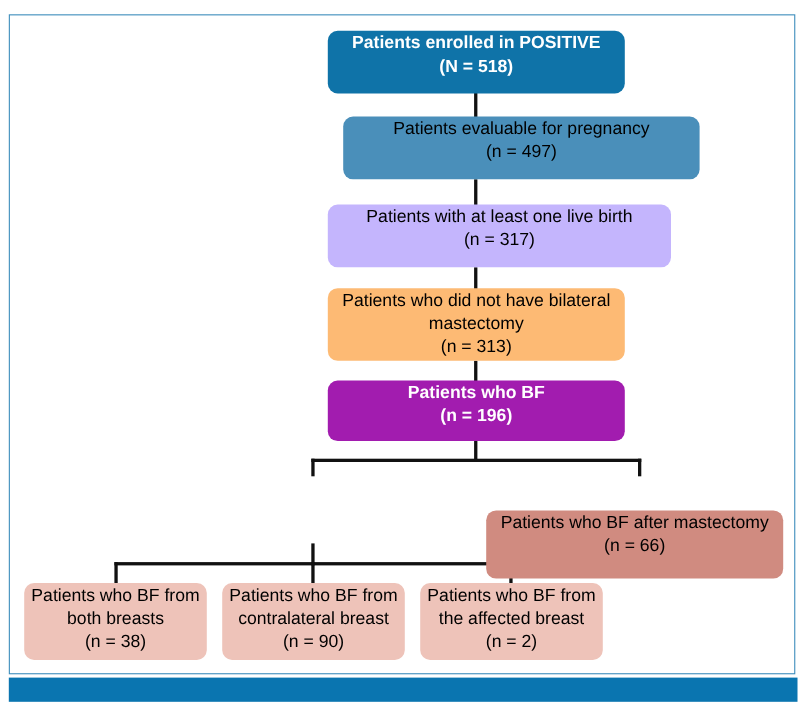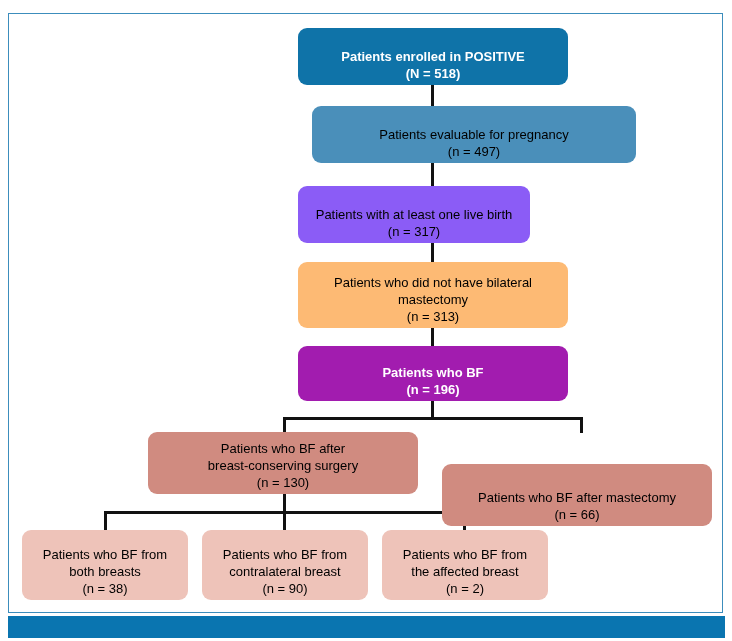--- a/index.html
+++ b/index.html
@@ -36,25 +36,25 @@
     height: 22px;
     background: #0a75b0;
   }
 
   
   .node {
     position: absolute;
     box-sizing: border-box;
     border-radius: 9px;
     display: flex;
-    align-items: flex-end;
+    align-items: flex-start;
     justify-content: center;
     text-align: center;
     line-height: 1.30;
-    font-size: 13px;
+    font-size: 16px;
     color: #000000;
     padding: 2px 6px;
     z-index: 3;
   }
   .node .node-text {
     width: 100%;
     white-space: pre-line;
   }
   .node.header-node {
     color: #ffffff;
@@ -96,41 +96,36 @@
   <div class="node header-node" style="left:298px; top:28px; width:270px; height:57px; background:#0f73a8;">
     <span class="node-text">Patients enrolled in POSITIVE
 (N = 518)</span>
   </div>
 
   <div class="node" style="left:312px; top:106px; width:324px; height:57px; background:#4a8fba;">
     <span class="node-text">Patients evaluable for pregnancy
 (n = 497)</span>
   </div>
 
-  <div class="node" style="left:298px; top:186px; width:232px; height:57px; background:#8b5cf6;">
+  <div class="node" style="left:298px; top:186px; width:312px; height:57px; background:#c4b5fd;">
     <span class="node-text">Patients with at least one live birth
 (n = 317)</span>
   </div>
 
   <div class="node" style="left:298px; top:262px; width:270px; height:66px; background:#fdba74;">
     <span class="node-text">Patients who did not have bilateral
 mastectomy
 (n = 313)</span>
   </div>
 
   <div class="node header-node" style="left:298px; top:346px; width:270px; height:55px; background:#a21caf;">
     <span class="node-text">Patients who BF
 (n = 196)</span>
   </div>
 
-  <div class="node" style="left:148px; top:432px; width:270px; height:62px; background:#d08b80;">
-    <span class="node-text">Patients who BF after
-breast-conserving surgery
-(n = 130)</span>
-  </div>
 
   <div class="node" style="left:442px; top:432px; width:270px; height:62px; background:#d08b80;margin-top:32px;">
     <span class="node-text">Patients who BF after mastectomy
 (n = 66)</span>
   </div>
 
   <div class="node" style="left:22px; top:530px; width:166px; height:70px; background:#eec3b9;">
     <span class="node-text">Patients who BF from
 both breasts
 (n = 38)</span>

